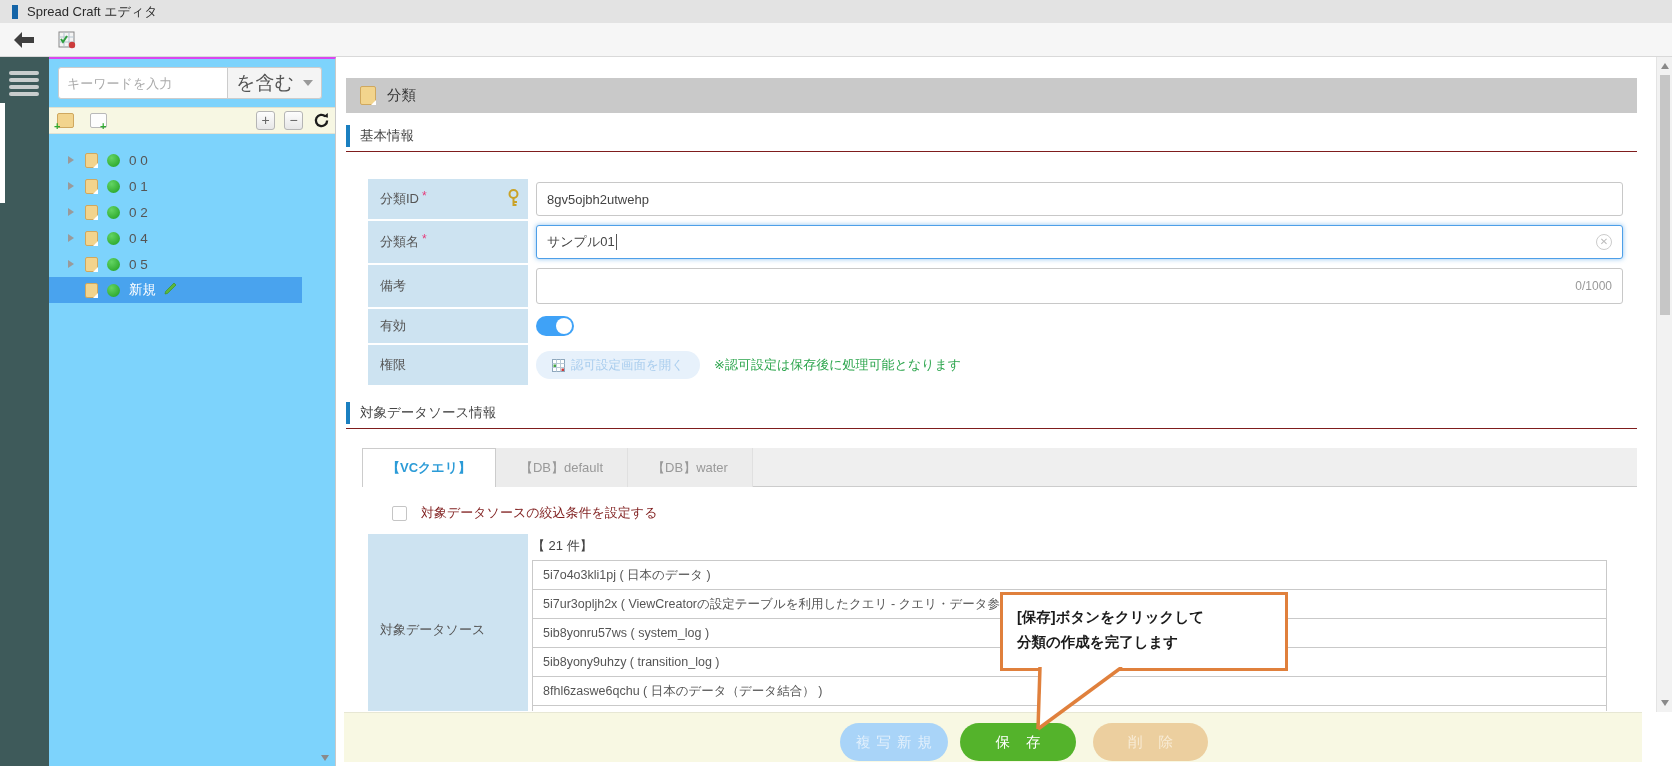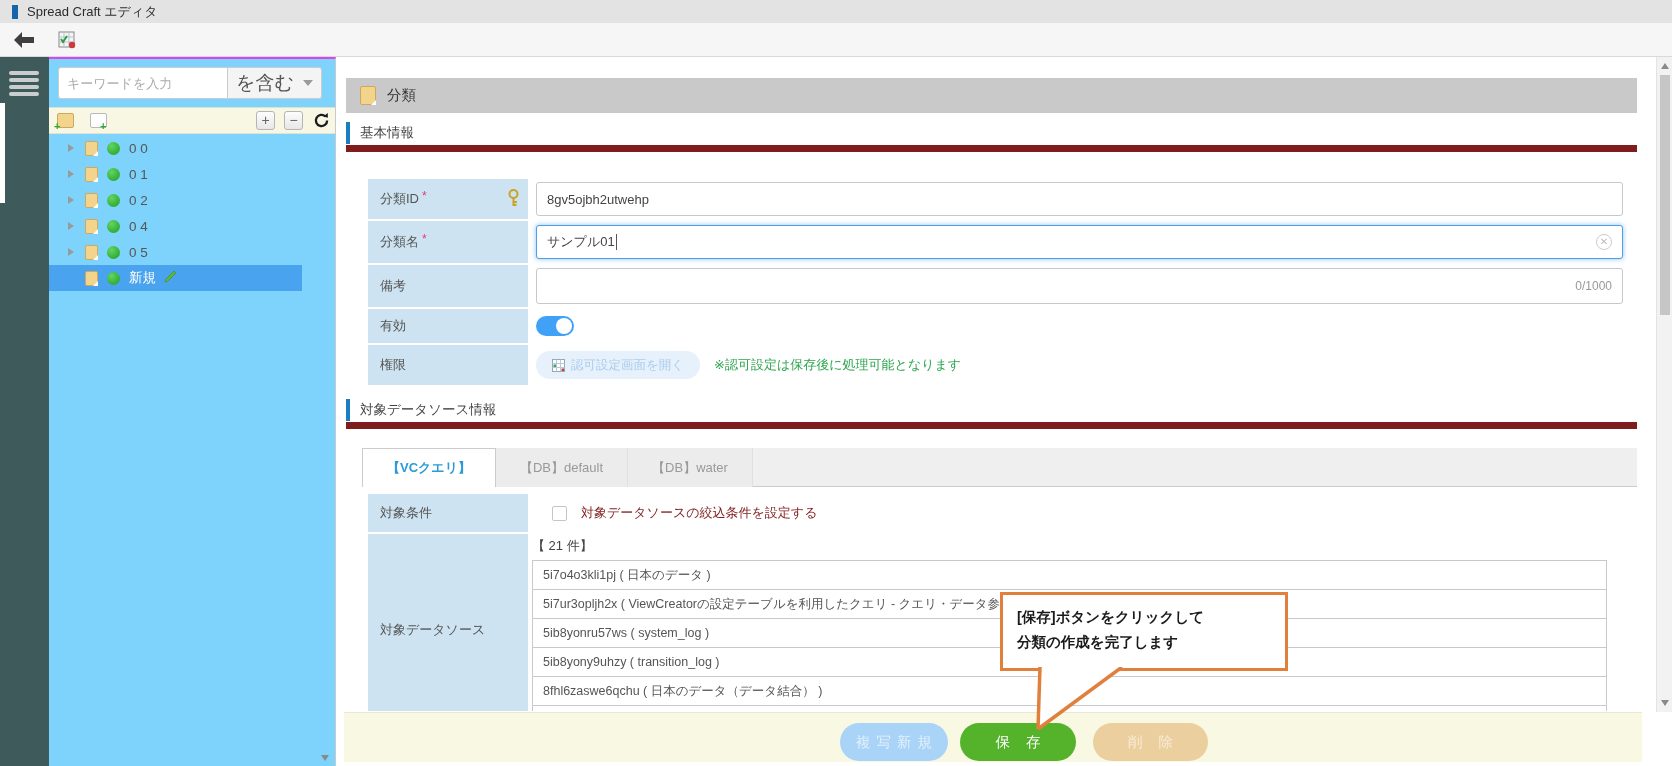--- a/index.html
+++ b/index.html
@@ -41,21 +41,21 @@
   .ticon .base { position:absolute; inset:0; background:#f2d48d; border:1px solid #cfa85f; border-radius:2px; }
   .ticon.box .base { background:#fdfdfd; border-color:#b9b9b9; }
   .ticon .plus { position:absolute; left:-3px; bottom:-3px; width:9px; height:9px; color:#2faa2f;
                  font-size:11px; font-weight:bold; line-height:9px; }
   .ticon.box .plus { left:auto; right:-2px; }
   .sp { flex:1; }
   .sqbtn { width:19px; height:19px; border:1px solid #b5b5b5; border-radius:3px; margin-left:9px;
            background:linear-gradient(#fdfdfd,#e7e7e7); color:#666; font-size:14px; line-height:16px;
            text-align:center; cursor:pointer; }
   .refresh { width:17px; height:17px; margin-left:10px; cursor:pointer; }
-  .tree { padding-top:1px; }
+  .tree { padding-top:13px; }
   .trow { height:26px; display:flex; align-items:center; padding-left:19px; font-size:13.5px; color:#555;
           cursor:pointer; }
   .trow .arr { width:0; height:0; border-top:4px solid transparent; border-bottom:4px solid transparent;
                border-left:6px solid #9a9a9a; margin-right:11px; }
   .trow .arr.hid { border-left-color:transparent; }
   .pgi { position:relative; width:13px; height:15px; background:#f2d48d; border:1px solid #cfa85f;
          border-radius:2px 2px 4px 2px; margin-right:9px; }
   .pgi:after { content:""; position:absolute; right:-1px; bottom:-1px; width:0; height:0;
                border-left:5px solid transparent; border-bottom:5px solid #fff; }
   .dot { width:13px; height:13px; border-radius:50%; margin-right:9px;
@@ -65,21 +65,21 @@
   .treescroll-down { position:absolute; right:6px; bottom:5px; width:0; height:0;
       border-left:4px solid transparent; border-right:4px solid transparent; border-top:6px solid #8a8a8a; }
 
   
   .main { position:absolute; left:336px; top:57px; width:1320px; height:709px; background:#fff; }
   .m-header { position:absolute; left:10px; top:21px; width:1291px; height:35px; background:#c9c9c9;
               display:flex; align-items:center; padding-left:14px; }
   .m-header .pgi { width:16px; height:19px; margin-right:11px; }
   .m-header .txt { font-size:14.5px; color:#333; }
   .sechdr { position:absolute; height:32px; display:flex; align-items:center; width:1291px; left:10px;
-            border-bottom:7px solid #7f1d1d; }
+            border-bottom:1px solid #7f1d1d; }
   .sechdr .bar { width:4px; height:22px; background:#1a7fc0; margin-right:10px; }
   .sechdr .txt { font-size:13.5px; color:#444; }
   .sec1 { top:63px; } .sec2 { top:340px; }
 
   .form1 { position:absolute; left:32px; top:122px; }
   .form2 { position:absolute; left:32px; top:437px; }
   .frow { display:flex; margin-bottom:2px; }
   .flabel { width:160px; background:#cde3f1; display:flex; align-items:center; padding-left:12px;
             font-size:13px; color:#555; position:relative; flex-shrink:0; }
   .req { color:#e63a7a; margin-left:3px; font-size:12px; position:relative; top:-3px; }
@@ -337,23 +337,20 @@
   </div>
 
   <div class="tabs">
     <div class="tab active">【VCクエリ】</div>
     <div class="tab">【DB】default</div>
     <div class="tab">【DB】water</div>
   </div>
 
   <div class="form2">
     <div class="frow" style="height:38px">
-      <div class="flabel">
-        <span>対象条件</span>
-      </div>
       <div class="ffield">
         <span class="cbx"></span>
         <span class="condtext">対象データソースの絞込条件を設定する</span>
       </div>
     </div>
 
     <div class="frow" style="height:177px">
       <div class="flabel" style="align-items:center; padding-top:15px">
         <span>対象データソース</span>
       </div>

